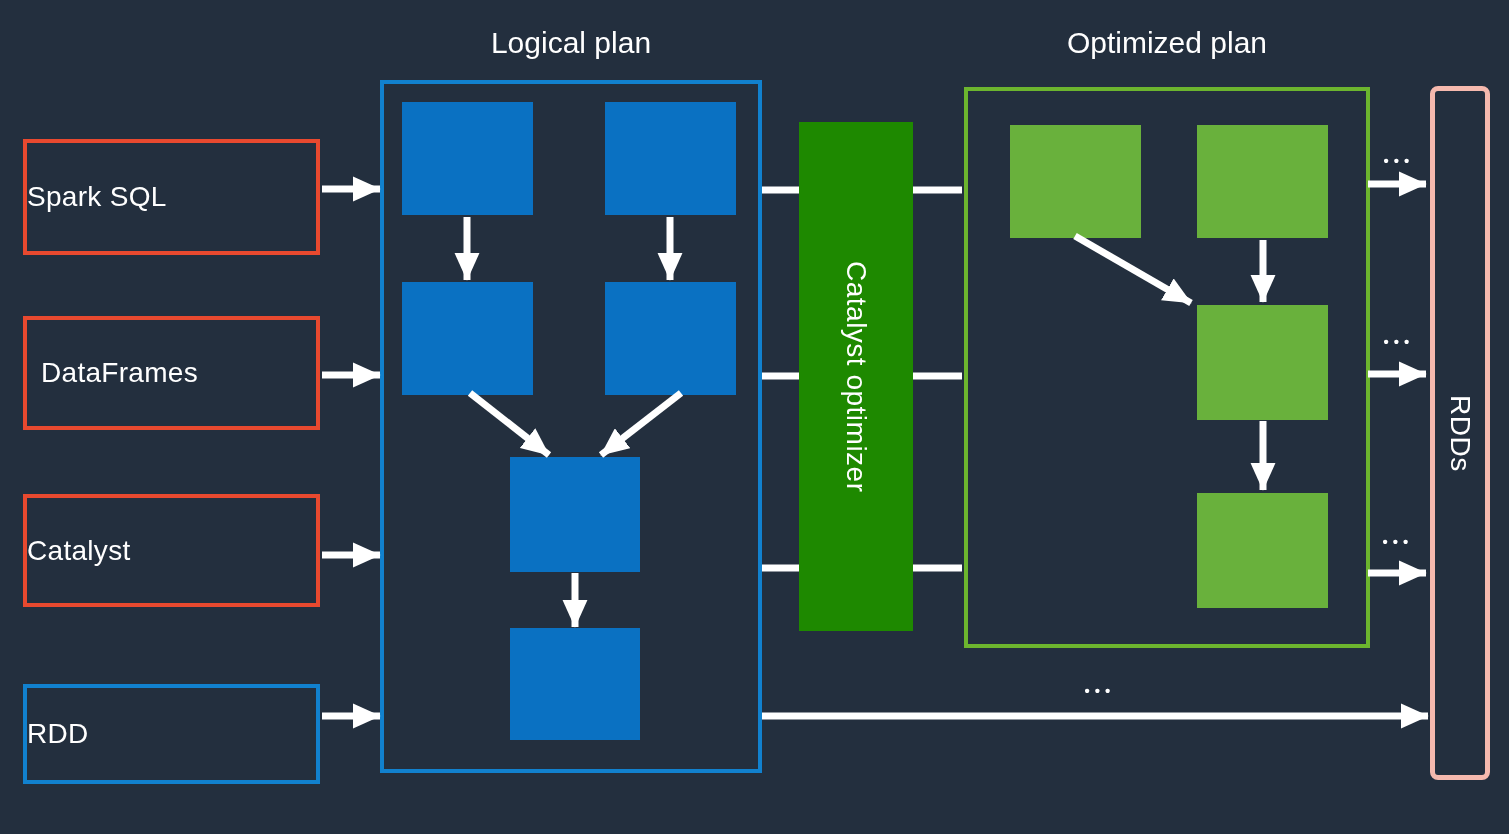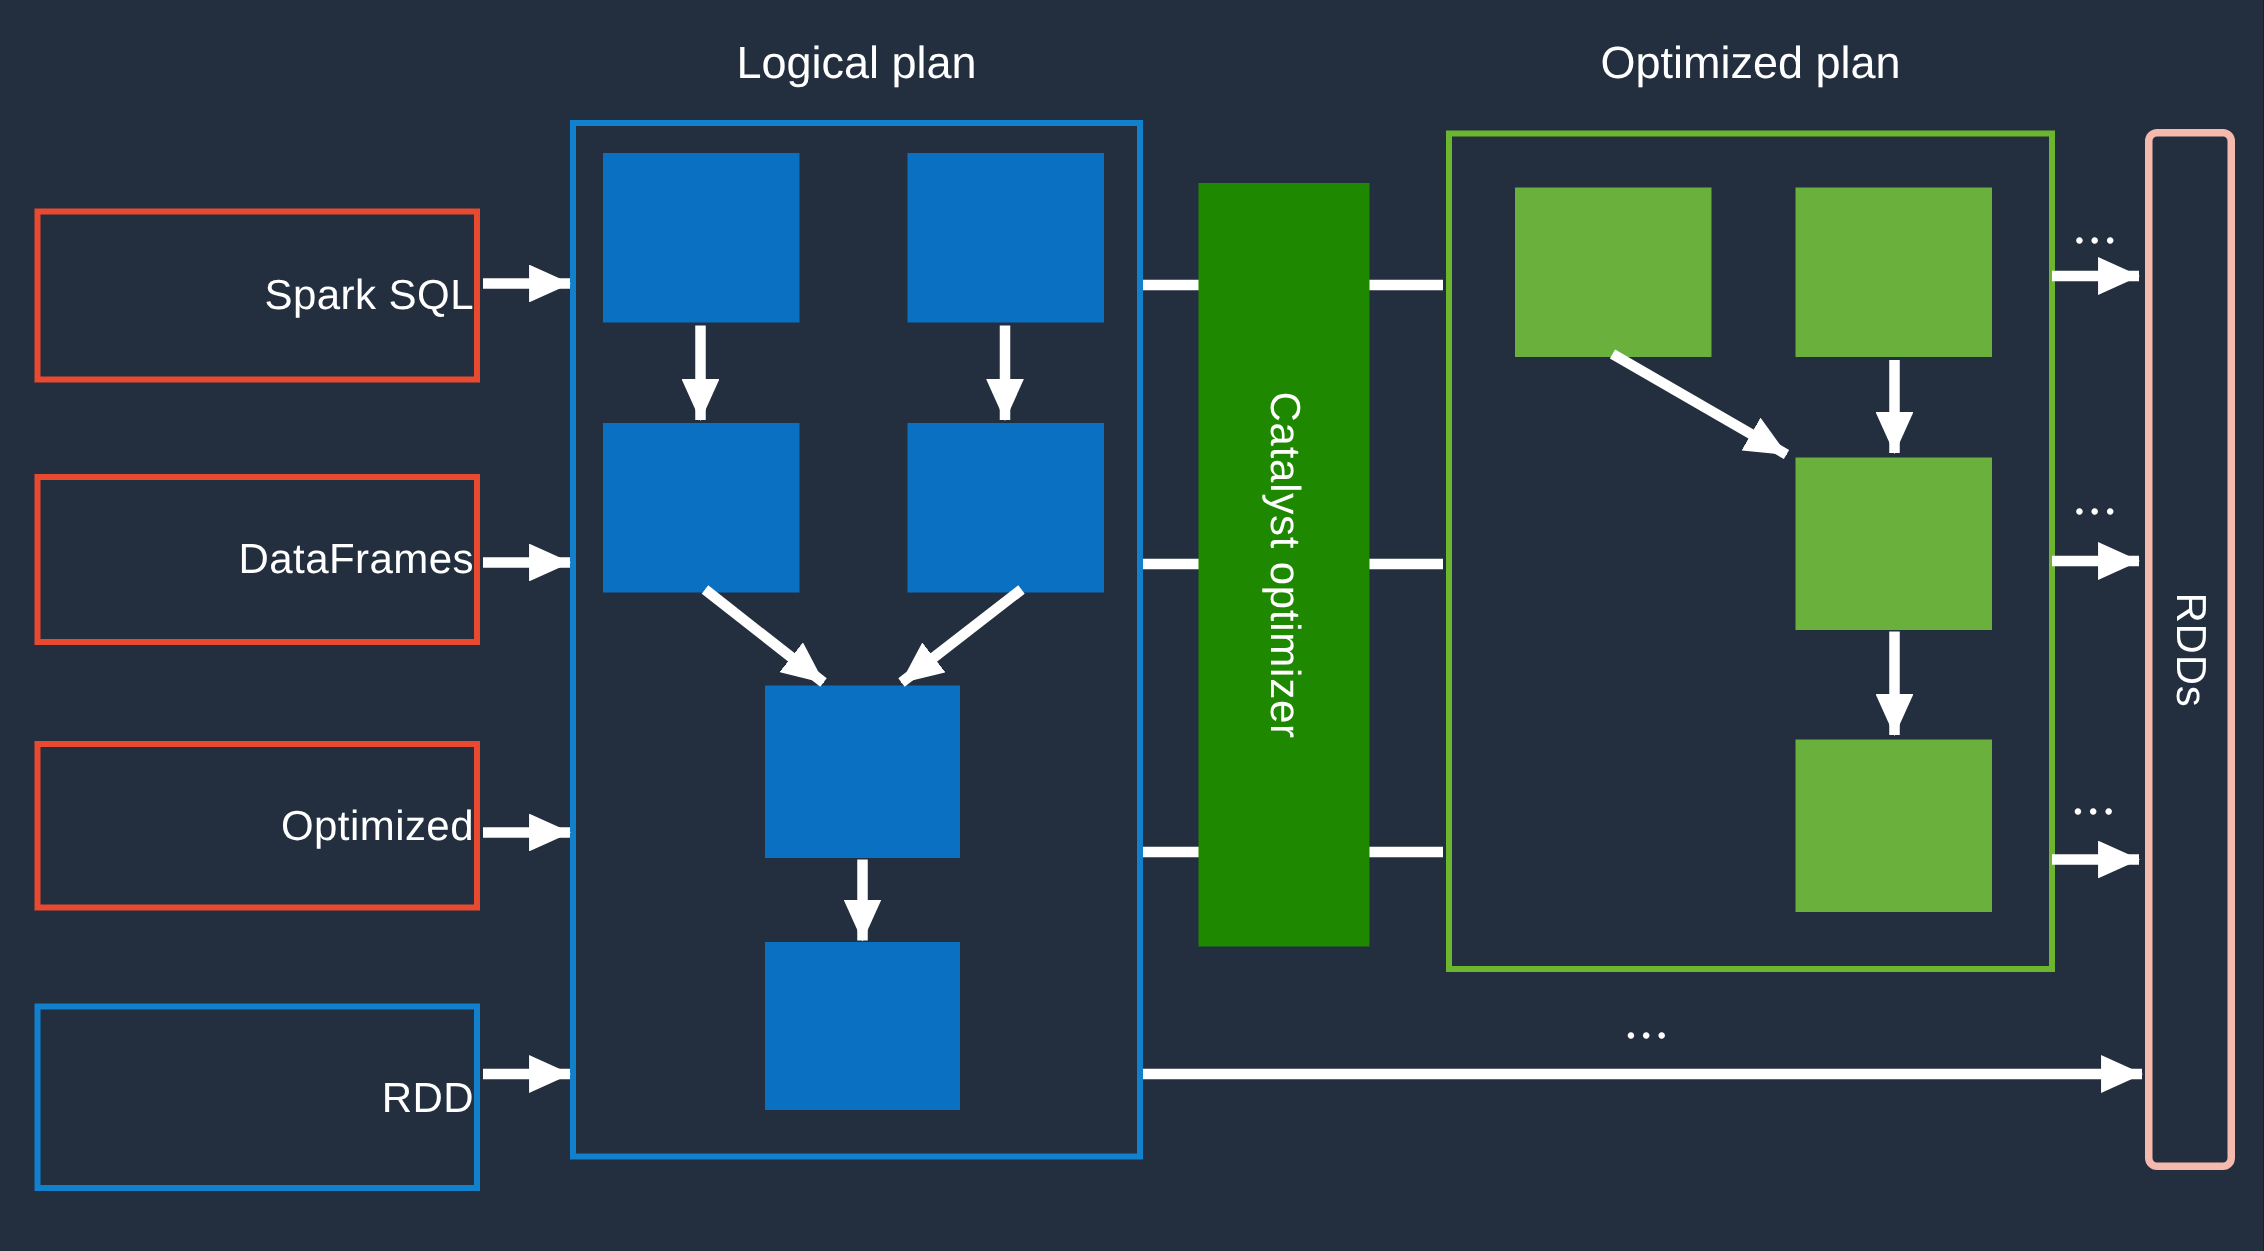--- a/index.html
+++ b/index.html
@@ -9,27 +9,27 @@
     background:#232f3e;
     overflow:hidden;
     font-family:"Liberation Sans", sans-serif;
     color:#fff;
   }
   
   .io-box{
     position:absolute;left:23px;width:297px;
     border:4px solid #f9a8d4;
     box-sizing:border-box;
-    display:flex;align-items:center;justify-content:flex-end;
+    display:flex;align-items:center;justify-content:flex-start;
   }
   .io-box span{font-size:28px;color:#fff;letter-spacing:.3px;}
   .io-spark{top:139px;height:116px;}
   .io-dataframes{top:316px;height:114px;padding-left:14px;}
   .io-datasets{top:494px;height:113px;}
-  .io-rdd{top:669px;height:125px;}
+  .io-rdd{top:684px;height:100px;}
   
   .plan-title{
     position:absolute;top:26px;height:40px;
     font-size:30px;text-align:center;color:#fff;
   }
   .title-logical{left:380px;width:382px;}
   .title-optimized{left:964px;width:406px;}
   
   .container-box{position:absolute;box-sizing:border-box;border:4px solid;}
   .container-logical{left:380px;top:80px;width:382px;height:693px;border-color:#1181ce;}
@@ -80,21 +80,21 @@
 
 <div class="canvas" style="background-color: rgb(35, 47, 62);">
 
   <div class="io-box io-spark" style="border-color: rgb(232, 73, 47);">
     <span>Spark SQL</span>
   </div>
   <div class="io-box io-dataframes" style="border-color: rgb(232, 73, 47);">
     <span>DataFrames</span>
   </div>
   <div class="io-box io-datasets" style="border-color: rgb(232, 73, 47);">
-    <span>Optimized</span>
+    <span>Catalyst</span>
   </div>
   <div class="io-box io-rdd" style="border-color: rgb(17, 129, 206);">
     <span>RDD</span>
   </div>
 
   <div class="plan-title title-logical">Logical plan</div>
   <div class="plan-title title-optimized">Optimized plan</div>
 
   <div class="container-box container-logical" style="border-color: rgb(17, 129, 206);"></div>
   <div class="sq lp1" style="background-color: rgb(10, 113, 194);"></div>

